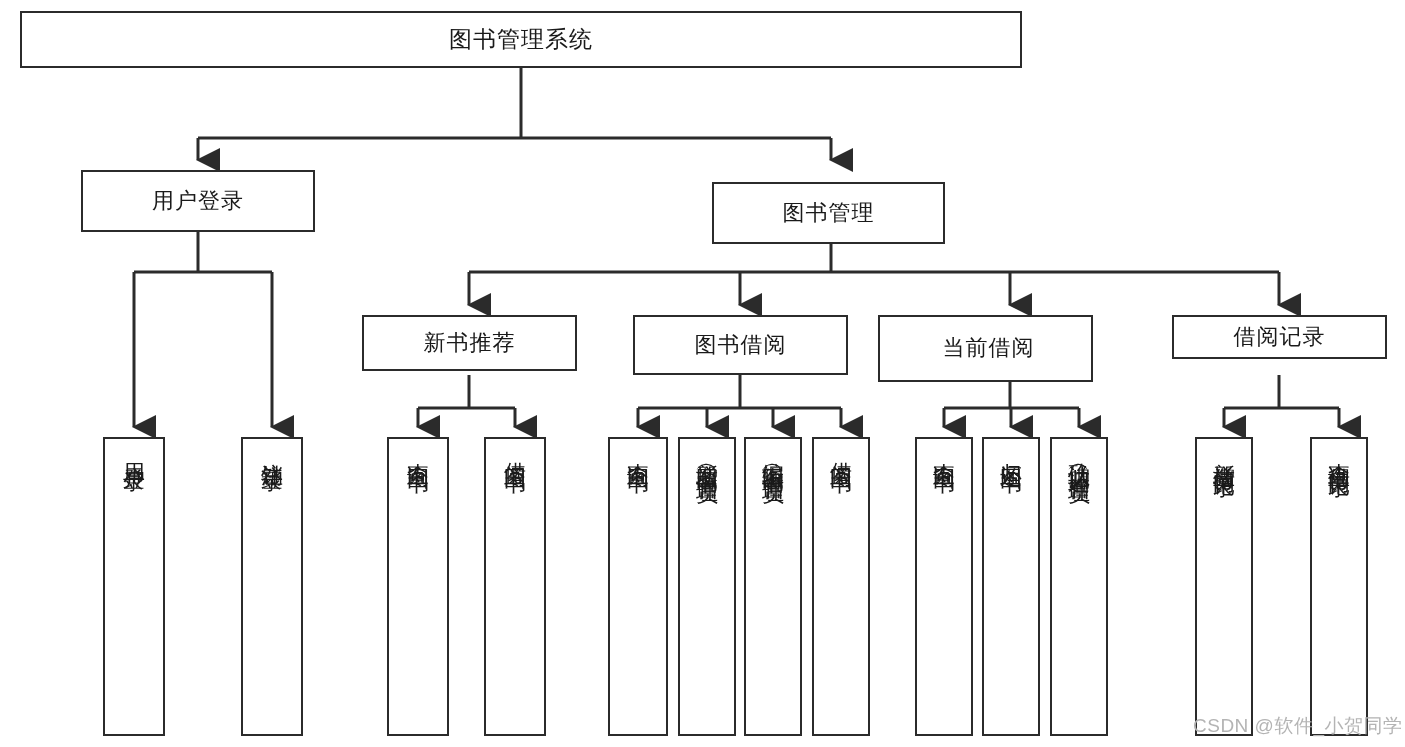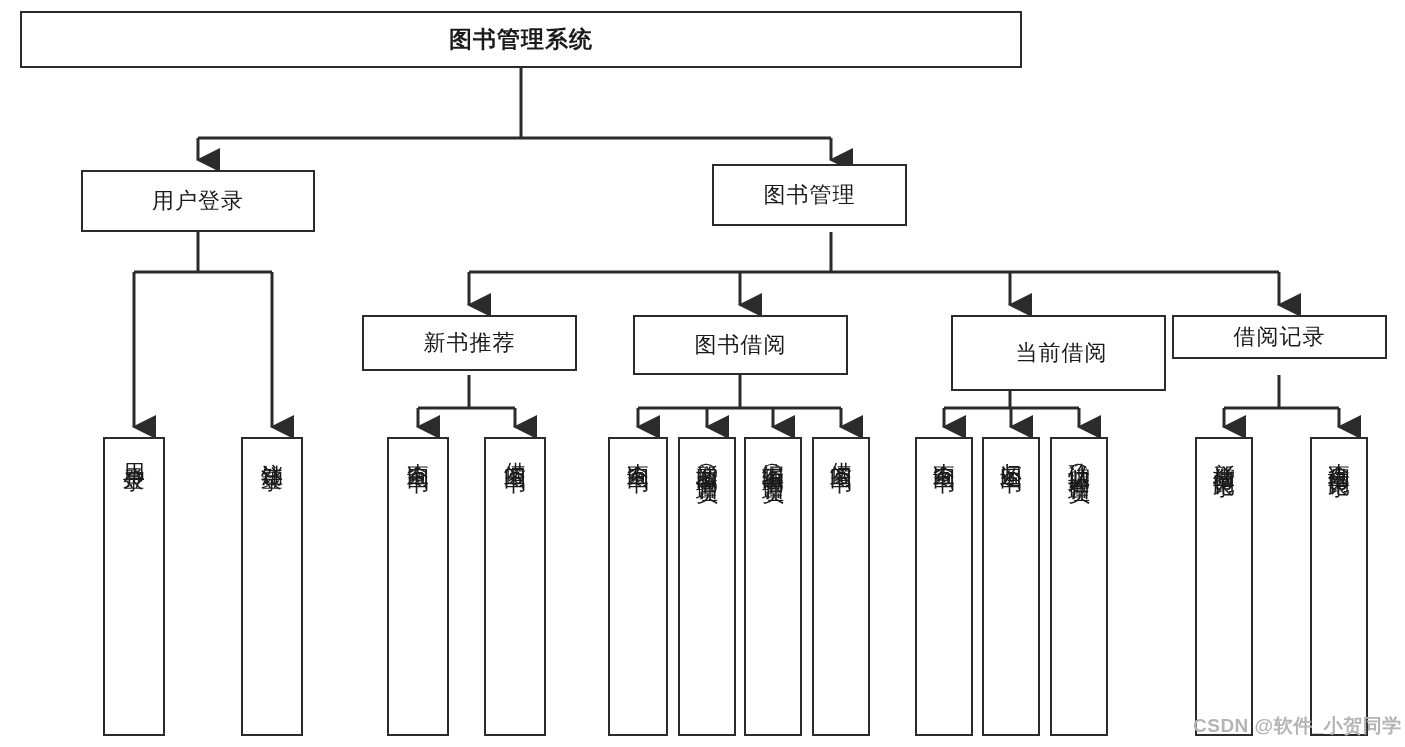--- a/index.html
+++ b/index.html
@@ -122,38 +122,38 @@
       <path d="M 1011 408 L 1011 427" marker-end="url(#arrowdown)"></path>
       <path d="M 1079 408 L 1079 427" marker-end="url(#arrowdown)"></path>
 
       <path d="M 1279 375 L 1279 408"></path>
       <path d="M 1224 408 L 1339 408"></path>
       <path d="M 1224 408 L 1224 427" marker-end="url(#arrowdown)"></path>
       <path d="M 1339 408 L 1339 427" marker-end="url(#arrowdown)"></path>
     </g>
   </svg>
 
-  <div class="node horiz root" style="left:20px; top:11px; width:1002px; height:57px;font-weight:bold;">
+  <div class="node horiz root" style="left:20px; top:11px; width:1002px; height:57px;">
     <span>图书管理系统</span>
   </div>
 
   <div class="node horiz" style="left:81px; top:170px; width:234px; height:62px;">
     <span>用户登录</span>
   </div>
-  <div class="node horiz" style="left:712px; top:164px; width:195px; height:62px;justify-content:center;">
+  <div class="node horiz" style="left:712px; top:182px; width:233px; height:62px;justify-content:center;">
     <span>图书管理</span>
   </div>
 
   <div class="node horiz" style="left:362px; top:315px; width:215px; height:56px;">
     <span>新书推荐</span>
   </div>
   <div class="node horiz" style="left:633px; top:315px; width:215px; height:60px;justify-content:center;">
     <span>图书借阅</span>
   </div>
-  <div class="node horiz" style="left:951px; top:315px; width:215px; height:76px;padding-left:6px;">
+  <div class="node horiz" style="left:878px; top:315px; width:215px; height:67px;padding-left:6px;">
     <span>当前借阅</span>
   </div>
   <div class="node horiz" style="left:1172px; top:315px; width:215px; height:44px;">
     <span>借阅记录</span>
   </div>
 
   <div class="node vert" style="left:103px; top:437px; width:62px; height:299px;">
     <span class="vtext">用户登录</span>
   </div>
   <div class="node vert" style="left:241px; top:437px; width:62px; height:299px;">
@@ -186,15 +186,15 @@
   <div class="node vert" style="left:1050px; top:437px; width:58px; height:299px;">
     <span class="vtext">确认归还（管理员）</span>
   </div>
   <div class="node vert" style="left:1195px; top:437px; width:58px; height:299px;">
     <span class="vtext">新增借阅记录</span>
   </div>
   <div class="node vert" style="left:1310px; top:437px; width:58px; height:299px;">
     <span class="vtext">查询借阅记录</span>
   </div>
 
-  <div class="watermark" style="left:1193px; top:713px;font-weight:bold;">CSDN @软件_小贺同学</div>
+  <div class="watermark" style="left:1193px; top:713px;">CSDN @软件_小贺同学</div>
 
 </div>
 
 </body></html>

